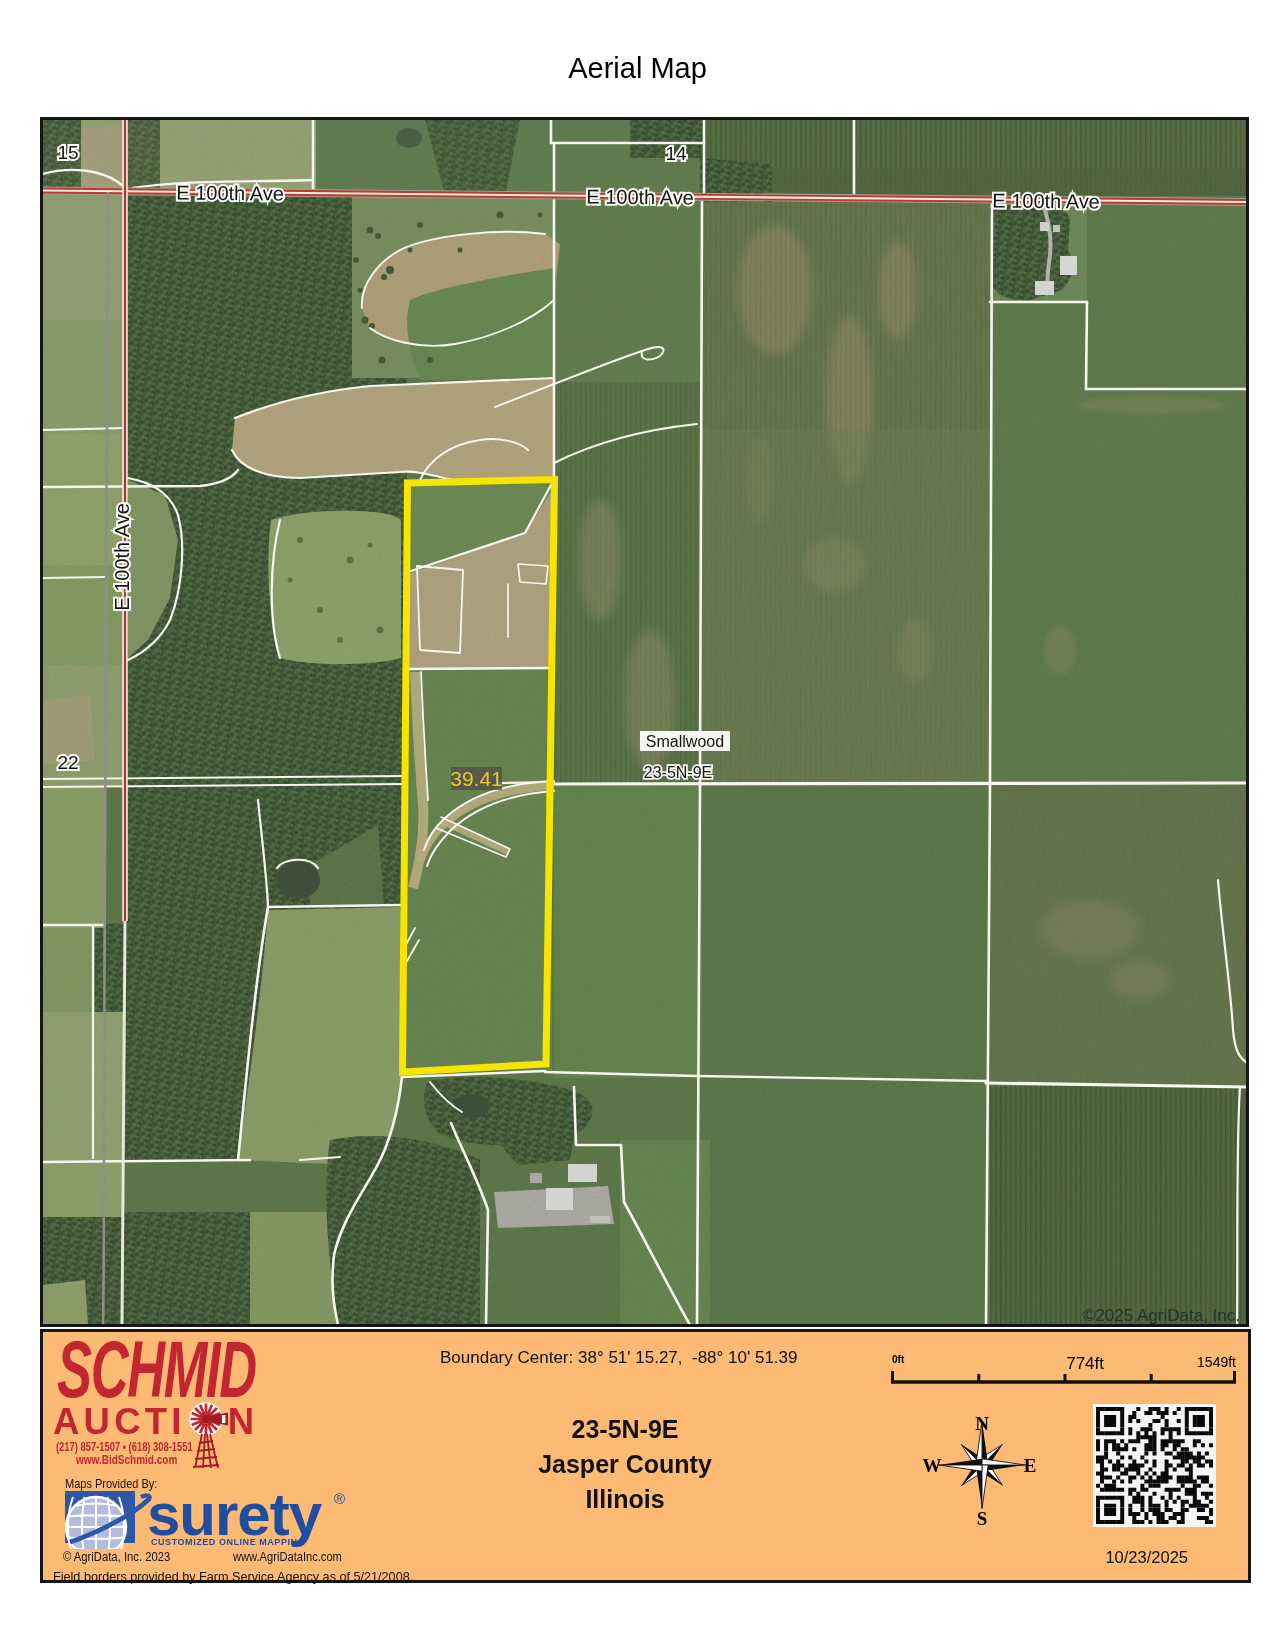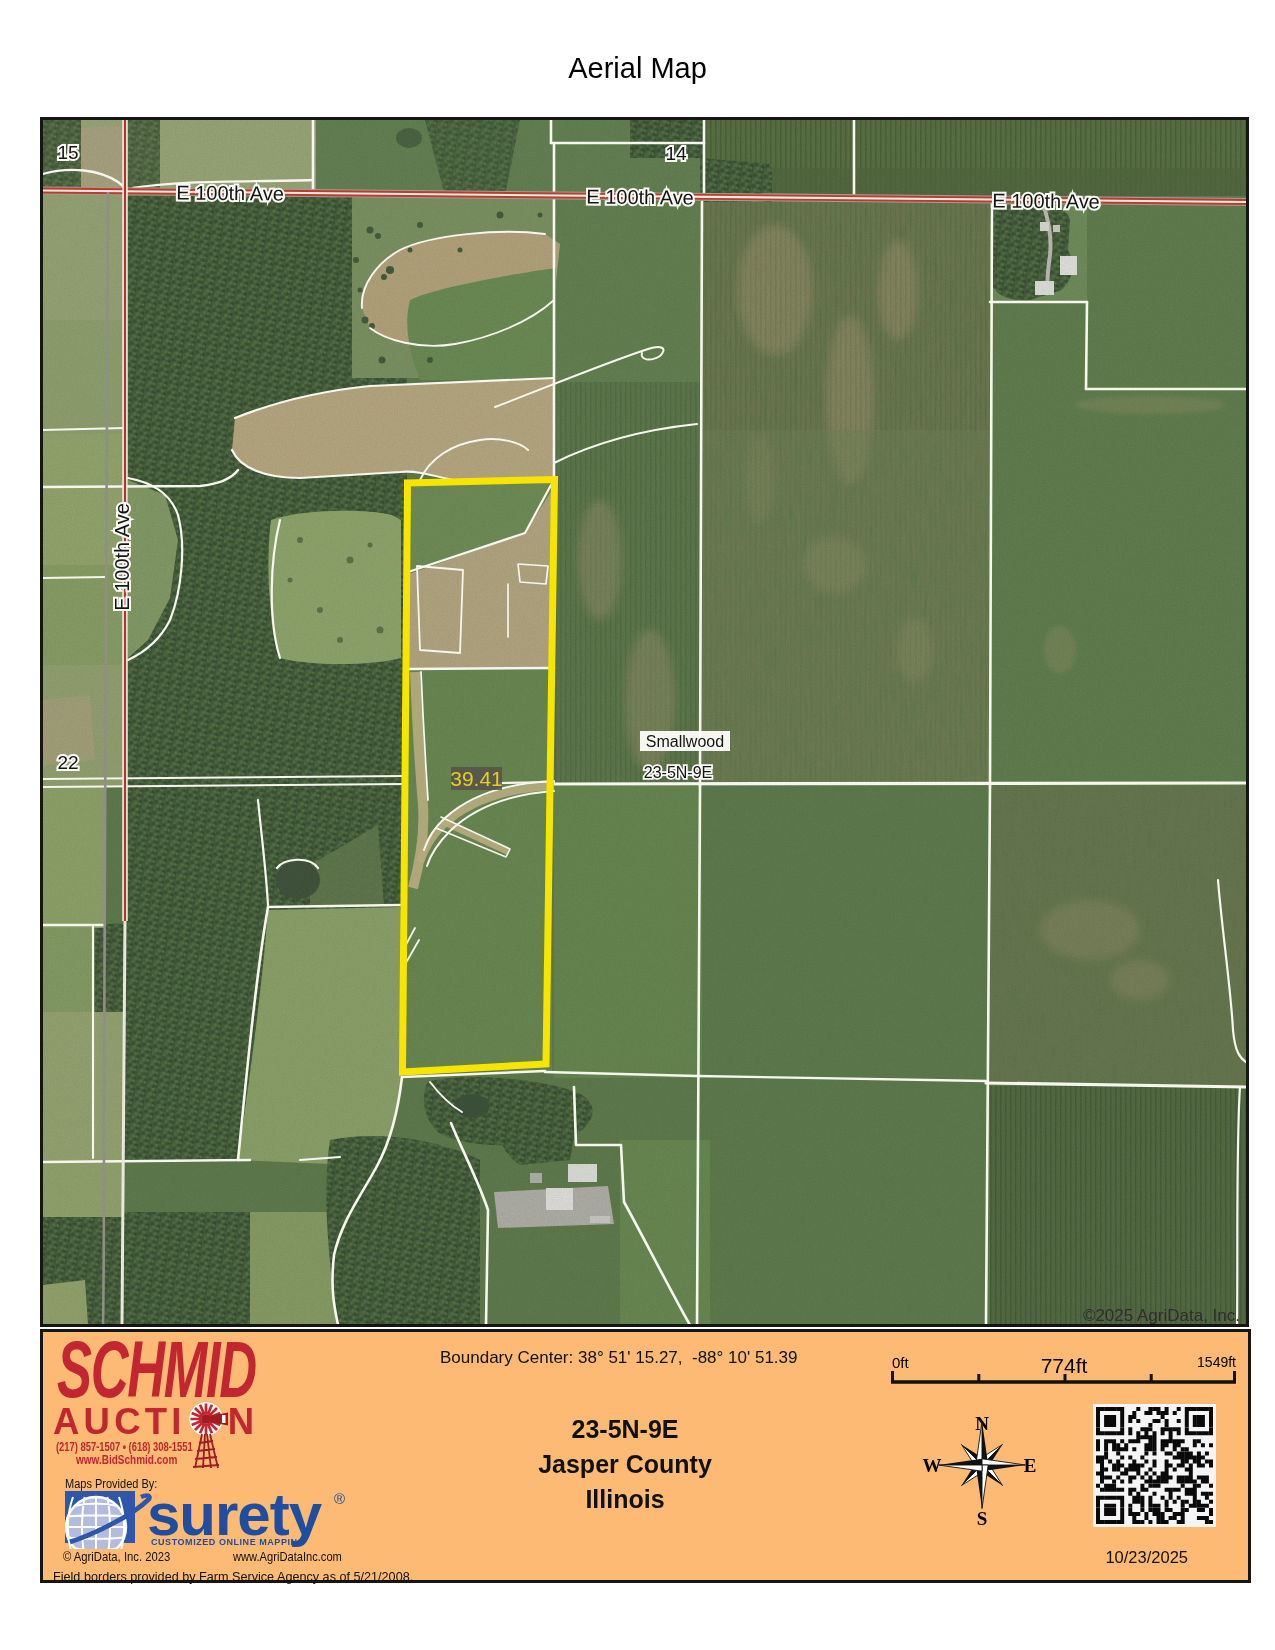--- a/index.html
+++ b/index.html
@@ -11,22 +11,22 @@
 #schmid{left:14px;top:-8px;color:#c22731;font-size:80px;font-weight:bold;font-style:italic;transform:scale(0.655,1.0);transform-origin:left top;letter-spacing:-2px;white-space:nowrap;}
 #auction{left:10px;top:70px;color:#c22731;font-size:38px;font-weight:bold;letter-spacing:4.4px;white-space:nowrap;transform:scale(0.96,0.95);transform-origin:left top;}
 #phones{left:13px;top:108px;color:#c22731;font-size:12.5px;font-weight:bold;white-space:nowrap;transform:scaleX(0.75);transform-origin:left top;}
 #bidschmid{left:33px;top:121px;color:#c22731;font-size:12.5px;font-weight:bold;white-space:nowrap;transform:scaleX(0.8);transform-origin:left top;}
 #mapsprov{left:22px;top:145px;font-size:12.5px;color:#111;transform:scaleX(0.88);transform-origin:left top;}
 #aggreen{left:20px;top:217px;font-size:12.8px;color:#111;transform:scaleX(0.88);transform-origin:left top;}
 #agsite{left:190px;top:217px;font-size:12.8px;color:#111;transform:scaleX(0.87);transform-origin:left top;}
 #fieldborders{left:10px;top:237px;font-size:13.3px;color:#111;transform:scaleX(0.95);transform-origin:left top;}
 #bcenter{left:397px;top:16px;font-size:17px;color:#111;}
 #county{left:342px;top:80px;width:480px;text-align:center;font-size:25px;font-weight:bold;color:#111;line-height:35px;}
-#sc0{left:849px;top:22px;font-size:15px;}
-#sc774{left:981px;top:22px;width:80px;text-align:center;font-size:21px;}
+#sc0{left:849px;top:22px;font-size:10px;font-weight:bold;}
+#sc774{left:981px;top:22px;width:80px;text-align:right;font-size:17px;}
 #sc1549{left:1113px;top:22px;width:80px;text-align:right;font-size:14px;}
 #datefoot{left:895px;top:216px;width:250px;text-align:right;font-size:16.5px;color:#111;}
 </style>
 </head>
 <body>
 
 <div id="title" class="abs">Aerial Map</div>
 
 <div id="mapbox" class="abs">
 <svg width="1203" height="1204" viewBox="43 120 1203 1204">

